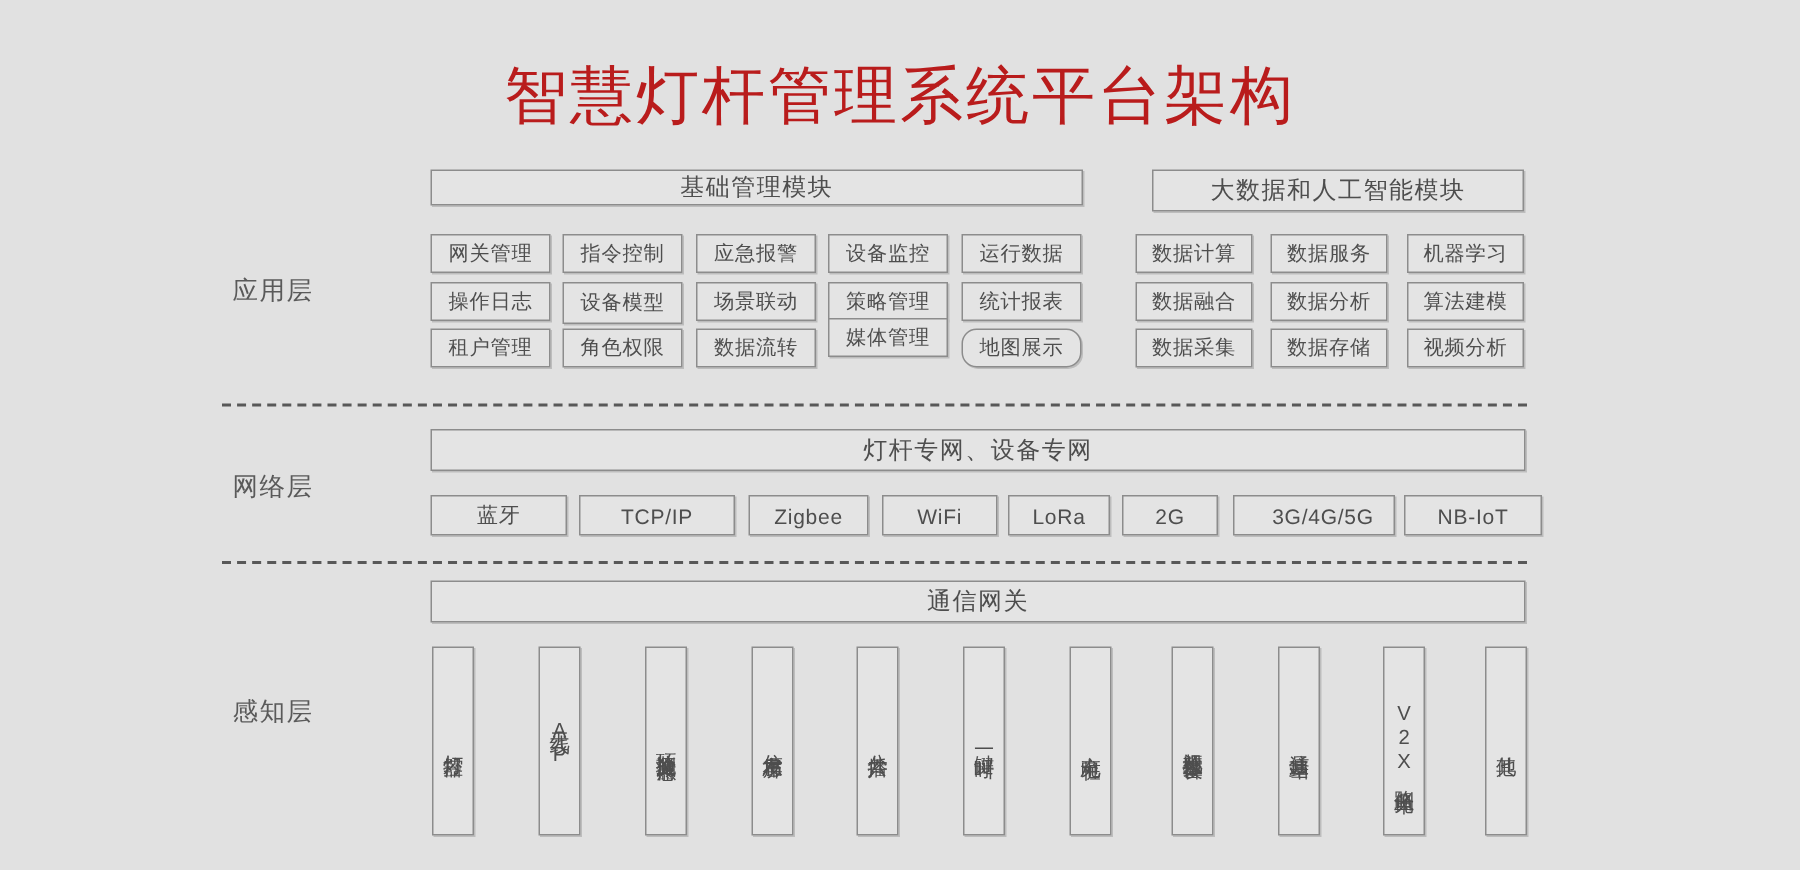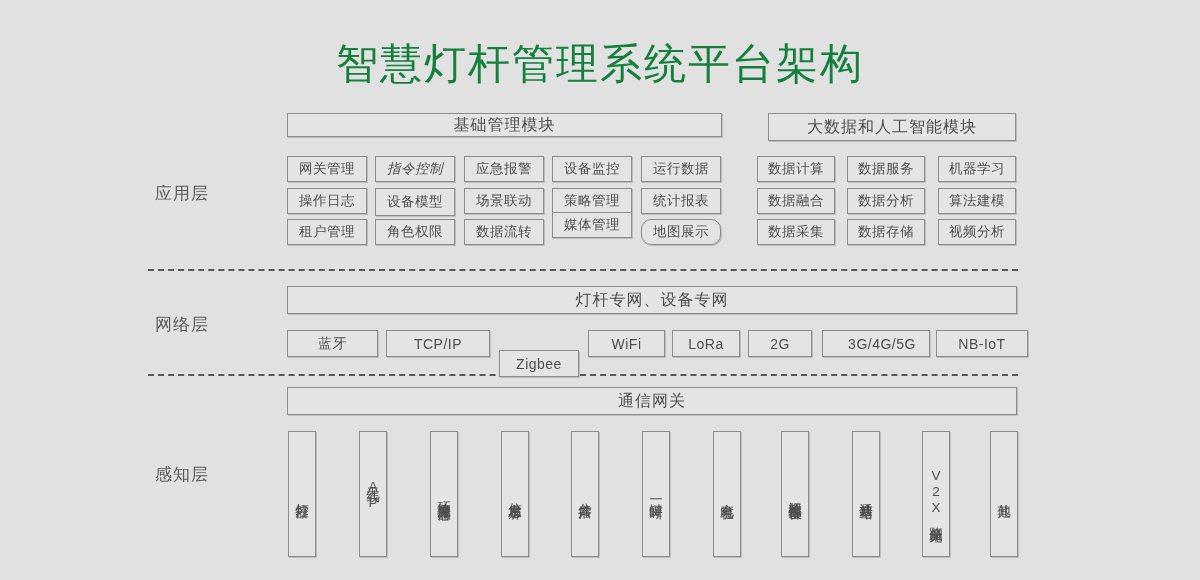--- a/index.html
+++ b/index.html
@@ -22,21 +22,21 @@
 
   
   .title {
     position: absolute;
     left: 0;
     top: 36px;
     width: 1200px;
     text-align: center;
     font-size: 42px;
     letter-spacing: 2px;
-    color: #15803d;
+    color: #b91c1c;
     white-space: nowrap;
   }
 
   
   .layer-label {
     position: absolute;
     font-size: 17px;
     color: #5a5a5a;
     letter-spacing: 1px;
     white-space: nowrap;
@@ -113,21 +113,21 @@
   <div class="layer-label" style="left:155px; top:313px;">网络层</div>
   <div class="layer-label" style="left:155px; top:463px;">感知层</div>
 
   <div class="divider" style="top:269px;"></div>
   <div class="divider" style="top:374px;"></div>
 
   <div class="box bar" style="left:287px; top:113px; width:435px; height:24px;">基础管理模块</div>
   <div class="box bar" style="left:768px; top:113px; width:248px; height:28px;">大数据和人工智能模块</div>
 
   <div class="box chip" style="left:287px; top:156px; width:80px; height:26px;">网关管理</div>
-  <div class="box chip" style="left:375px; top:156px; width:80px; height:26px;font-style:italic;">指令控制</div>
+  <div class="box chip" style="left:375px; top:156px; width:80px; height:26px;">指令控制</div>
   <div class="box chip" style="left:464px; top:156px; width:80px; height:26px;">应急报警</div>
   <div class="box chip" style="left:552px; top:156px; width:80px; height:26px;">设备监控</div>
   <div class="box chip" style="left:641px; top:156px; width:80px; height:26px;">运行数据</div>
 
   <div class="box chip" style="left:287px; top:188px; width:80px; height:26px;">操作日志</div>
   <div class="box chip" style="left:375px; top:188px; width:80px; height:28px;">设备模型</div>
   <div class="box chip" style="left:464px; top:188px; width:80px; height:26px;">场景联动</div>
   <div class="box chip" style="left:552px; top:188px; width:80px; height:26px;">策略管理</div>
   <div class="box chip" style="left:641px; top:188px; width:80px; height:26px;">统计报表</div>
 
@@ -146,21 +146,21 @@
   <div class="box chip" style="left:938px; top:188px; width:78px; height:26px;">算法建模</div>
 
   <div class="box chip" style="left:757px; top:219px; width:78px; height:26px;">数据采集</div>
   <div class="box chip" style="left:847px; top:219px; width:78px; height:26px;">数据存储</div>
   <div class="box chip" style="left:938px; top:219px; width:78px; height:26px;">视频分析</div>
 
   <div class="box bar" style="left:287px; top:286px; width:730px; height:28px;">灯杆专网、设备专网</div>
 
   <div class="box net-chip" style="left:287px; top:330px; width:91px; height:27px;">蓝牙</div>
   <div class="box net-chip" style="left:386px; top:330px; width:104px; height:27px;">TCP/IP</div>
-  <div class="box net-chip" style="left:499px; top:330px; width:80px; height:27px;margin-top:20px;">Zigbee</div>
+  <div class="box net-chip" style="left:499px; top:330px; width:80px; height:27px;">Zigbee</div>
   <div class="box net-chip" style="left:588px; top:330px; width:77px; height:27px;">WiFi</div>
   <div class="box net-chip" style="left:672px; top:330px; width:68px; height:27px;">LoRa</div>
   <div class="box net-chip" style="left:748px; top:330px; width:64px; height:27px;">2G</div>
   <div class="box net-chip" style="left:822px; top:330px; width:108px; height:27px;padding-left:12px;">3G/4G/5G</div>
   <div class="box net-chip" style="left:936px; top:330px; width:92px; height:27px;">NB-IoT</div>
 
   <div class="box bar" style="left:287px; top:387px; width:730px; height:28px;">通信网关</div>
 
   <div class="vbox" style="left:288px; top:431px; width:28px; height:126px;">
     <span class="vtext">灯控器</span>

